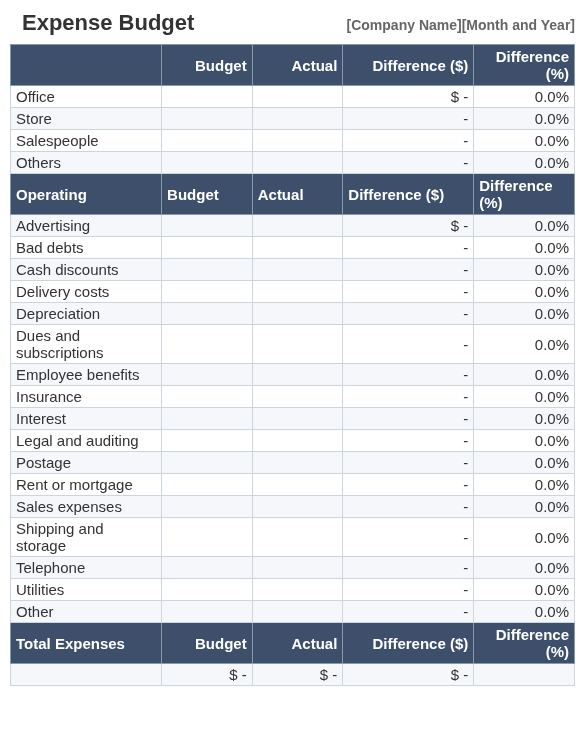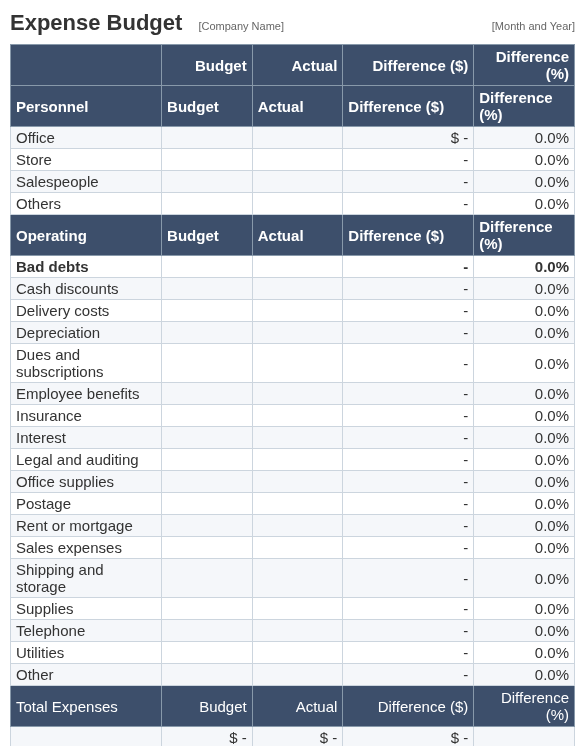--- a/index.html
+++ b/index.html
@@ -9,32 +9,34 @@
       background: #fff;
       width: 585px;
       min-height: 746px;
       padding: 10px;
     }
     .header-area {
       display: flex;
       align-items: baseline;
       margin-bottom: 8px;
       gap: 16px;
+      margin-left: 12px;
     }
     .title {
       font-size: 22px;
       font-weight: bold;
       color: #333;
     }
     .header-meta {
       display: flex;
       flex: 1;
-      justify-content: space-between;
-      font-size: 11px;
+      justify-content: flex-end;
+      font-size: 14px;
       color: #666;
+      font-weight: bold;
     }
     table {
       width: 100%;
       border-collapse: collapse;
       font-size: 15px;
     }
     thead tr th, .section-header td {
       background-color: #3d4f6b;
       color: #fff;
       font-weight: bold;
@@ -75,21 +77,21 @@
     }
     td.diff-dollar-col {
       width: 130px;
     }
     td.diff-pct-col {
       width: 100px;
     }
     .total-row td {
       background-color: #3d4f6b !important;
       color: #fff !important;
-      font-weight: normal;
+      font-weight: bold;
       border: 1px solid #8899aa;
       padding: 3px 5px;
     }
   </style>
 </head>
 <body>
 
 <div class="header-area">
   <span class="title">Expense Budget</span>
   <div class="header-meta">
@@ -102,27 +104,20 @@
   <thead>
     <tr>
       <th class="label-col"></th>
       <th class="budget-col right-align">Budget</th>
       <th class="actual-col right-align">Actual</th>
       <th class="diff-dollar-col right-align">Difference ($)</th>
       <th class="diff-pct-col right-align">Difference (%)</th>
     </tr>
   </thead>
   <tbody id="table-body">
-  <tr class="section-header">
-    <td class="label-col">Personnel</td>
-    <td class="budget-col right-align">Budget</td>
-    <td class="actual-col right-align">Actual</td>
-    <td class="diff-dollar-col right-align">Difference ($)</td>
-    <td class="diff-pct-col right-align">Difference (%)</td>
-  </tr>
       <tr class="data-row">
       <td class="label-col">Office</td>
       <td class="budget-col amount"></td>
       <td class="actual-col amount"></td>
       <td class="diff-dollar-col amount">$        -</td>
       <td class="diff-pct-col amount">0.0%</td>
     </tr>
       <tr class="data-row" style="background-color: rgb(238, 241, 245);">
       <td class="label-col">Store</td>
       <td class="budget-col amount"></td>
@@ -144,21 +139,28 @@
       <td class="diff-dollar-col amount">-</td>
       <td class="diff-pct-col amount">0.0%</td>
     </tr>
       <tr class="section-header">
     <td class="label-col">Operating</td>
     <td class="budget-col right-align">Budget</td>
     <td class="actual-col right-align">Actual</td>
     <td class="diff-dollar-col right-align">Difference ($)</td>
     <td class="diff-pct-col right-align">Difference (%)</td>
   </tr>
-      <tr class="data-row" style="background-color: #4c1d95; font-weight: bold;">
+      <tr class="data-row">
+      <td class="label-col">Advertising</td>
+      <td class="budget-col amount"></td>
+      <td class="actual-col amount"></td>
+      <td class="diff-dollar-col amount">$        -</td>
+      <td class="diff-pct-col amount">0.0%</td>
+    </tr>
+      <tr class="data-row" style="background-color: #4c1d95;">
       <td class="label-col">Bad debts</td>
       <td class="budget-col amount"></td>
       <td class="actual-col amount"></td>
       <td class="diff-dollar-col amount">-</td>
       <td class="diff-pct-col amount">0.0%</td>
     </tr>
       <tr class="data-row">
       <td class="label-col">Cash discounts</td>
       <td class="budget-col amount"></td>
       <td class="actual-col amount"></td>
@@ -207,27 +209,20 @@
       <td class="diff-dollar-col amount">-</td>
       <td class="diff-pct-col amount">0.0%</td>
     </tr>
       <tr class="data-row" style="background-color: rgb(238, 241, 245); margin-left: 48px;">
       <td class="label-col">Legal and auditing</td>
       <td class="budget-col amount"></td>
       <td class="actual-col amount"></td>
       <td class="diff-dollar-col amount">-</td>
       <td class="diff-pct-col amount">0.0%</td>
     </tr>
-      <tr class="data-row" style="background-color: rgb(238, 241, 245);">
-      <td class="label-col">Office supplies</td>
-      <td class="budget-col amount"></td>
-      <td class="actual-col amount"></td>
-      <td class="diff-dollar-col amount">-</td>
-      <td class="diff-pct-col amount">0.0%</td>
-    </tr>
       <tr class="data-row">
       <td class="label-col">Postage</td>
       <td class="budget-col amount"></td>
       <td class="actual-col amount"></td>
       <td class="diff-dollar-col amount">-</td>
       <td class="diff-pct-col amount">0.0%</td>
     </tr>
       <tr class="data-row" style="background-color: rgb(238, 241, 245); margin-top: 24px;">
       <td class="label-col">Rent or mortgage</td>
       <td class="budget-col amount"></td>
@@ -237,27 +232,20 @@
     </tr>
       <tr class="data-row">
       <td class="label-col">Sales expenses</td>
       <td class="budget-col amount"></td>
       <td class="actual-col amount"></td>
       <td class="diff-dollar-col amount">-</td>
       <td class="diff-pct-col amount">0.0%</td>
     </tr>
       <tr class="data-row" style="background-color: #bef264;">
       <td class="label-col">Shipping and storage</td>
-      <td class="budget-col amount"></td>
-      <td class="actual-col amount"></td>
-      <td class="diff-dollar-col amount">-</td>
-      <td class="diff-pct-col amount">0.0%</td>
-    </tr>
-      <tr class="data-row">
-      <td class="label-col">Supplies</td>
       <td class="budget-col amount"></td>
       <td class="actual-col amount"></td>
       <td class="diff-dollar-col amount">-</td>
       <td class="diff-pct-col amount">0.0%</td>
     </tr>
       <tr class="data-row">
       <td class="label-col">Telephone</td>
       <td class="budget-col amount"></td>
       <td class="actual-col amount"></td>
       <td class="diff-dollar-col amount">-</td>

